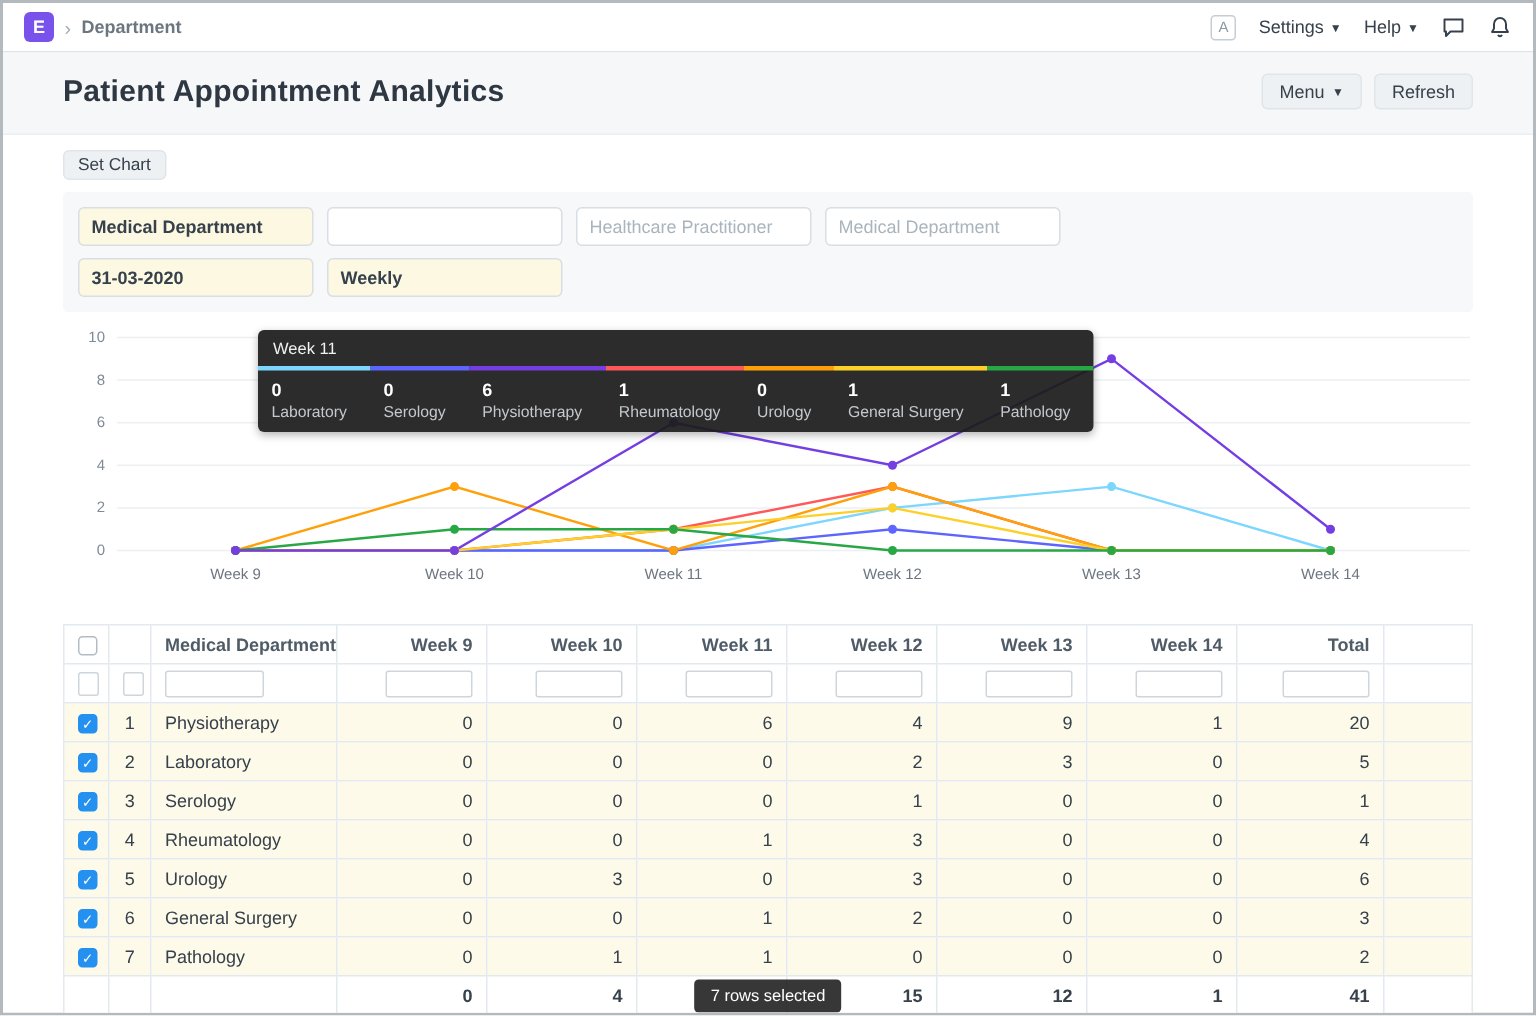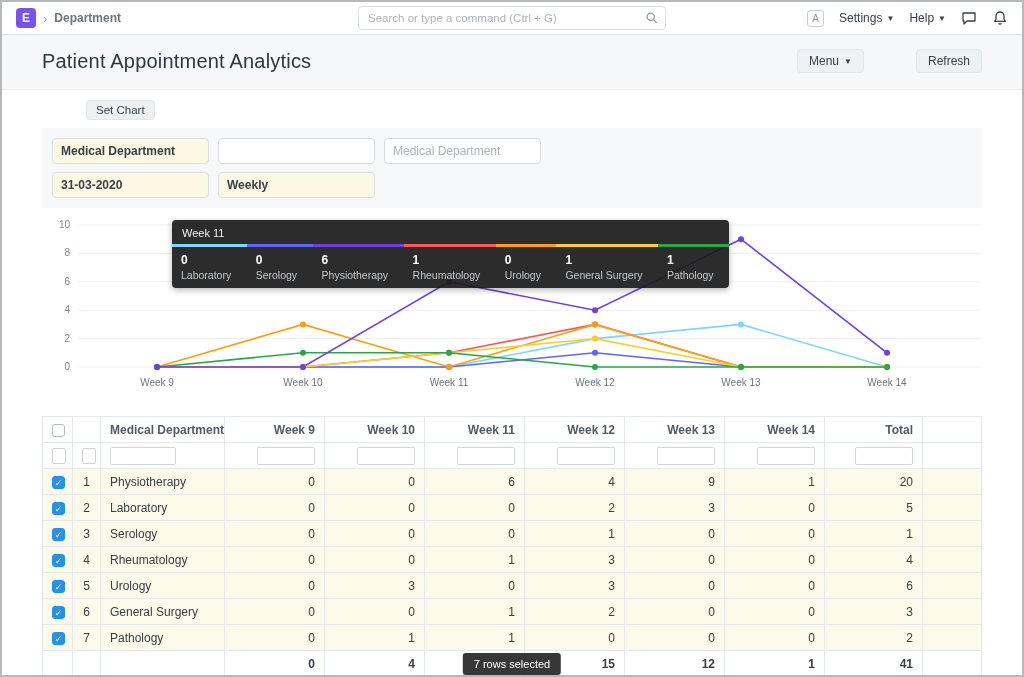--- a/index.html
+++ b/index.html
@@ -30,25 +30,25 @@
                 color:#8d99a6; font-size:10px; display:flex; align-items:center;
                 justify-content:center; cursor:pointer; }
   .nav-link { display:flex; align-items:center; gap:4px; cursor:pointer; color:#36414c; }
   .caret { font-size:8px; color:#36414c; }
   .nav-icon { width:16px; height:16px; cursor:pointer; }
 
   
   .page-head { background:#f5f7f9; padding:14px 40px 16px; display:flex;
                align-items:center; justify-content:space-between;
                border-bottom:1px solid #eceff2; }
-  .page-title { font-size:20px; color:#2e3742; font-weight:400; letter-spacing:.2px; }
+  .page-title { font-size:20px; color:#2e3742; font-weight:700; letter-spacing:.2px; }
   .head-actions { display:flex; gap:8px; }
   .btn { background:#eef1f4; border:1px solid #e0e5e9; border-radius:4px; font-size:12px;
          color:#36414c; padding:4px 11px; cursor:pointer; display:flex; align-items:center;
-         gap:5px; font-family:"Liberation Sans", sans-serif;margin-left:44px; }
+         gap:5px; font-family:"Liberation Sans", sans-serif; }
   .btn-sm { font-size:11.5px; padding:3px 9px; }
 
   
   .page-body { flex:1; background:#fff; padding:6px 40px 0; position:relative; }
   .report-toolbar { display:flex; gap:8px; padding:4px 0 8px; }
 
   .filters { background:#f6f8f9; padding:10px; border-radius:3px; }
   .filter-row { display:flex; gap:9px; }
   .filter-row + .filter-row { margin-top:8px; }
   .filter-input { width:157px; height:26px; border:1px solid #d8dee3; border-radius:4px;
@@ -97,27 +97,20 @@
 <body>
 
 <div class="frame">
 
   <header class="navbar">
     <div class="nav-left">
       <span class="logo">E</span>
       <span class="crumb-sep">›</span>
       <span class="crumb">Department</span>
     </div>
-    <div class="nav-search">
-      <input type="text" placeholder="Search or type a command (Ctrl + G)" style="">
-      <svg class="search-icon" viewBox="0 0 16 16">
-        <circle cx="6.5" cy="6.5" r="4.2" fill="none" stroke="#8d99a6" stroke-width="1.4"></circle>
-        <line x1="9.8" y1="9.8" x2="13.4" y2="13.4" stroke="#8d99a6" stroke-width="1.4"></line>
-      </svg>
-    </div>
     <div class="nav-right">
       <span class="avatar-box">A</span>
       <span class="nav-link">
         <span>Settings</span>
         <span class="caret">▼</span>
       </span>
       <span class="nav-link">
         <span>Help</span>
         <span class="caret">▼</span>
       </span>
@@ -145,20 +138,21 @@
   <div class="page-body">
 
     <div class="report-toolbar">
       <button class="btn btn-sm">Set Chart</button>
     </div>
 
     <div class="filters">
       <div class="filter-row" id="filter-row-1">
           <input class="filter-input filled" type="text" placeholder="" value="Medical Department" style="">
           <input class="filter-input" type="text" placeholder="" style="">
+          <input class="filter-input" type="text" placeholder="Healthcare Practitioner" style="">
           <input class="filter-input" type="text" placeholder="Medical Department" style="">
         </div>
       <div class="filter-row" id="filter-row-2">
           <input class="filter-input filled" type="text" placeholder="" value="31-03-2020" style="">
           <input class="filter-input filled" type="text" placeholder="" value="Weekly" style="">
         </div>
     </div>
 
     <div class="chart-wrap">
       <svg id="chart-svg" width="944" height="186" viewBox="0 0 944 186">

